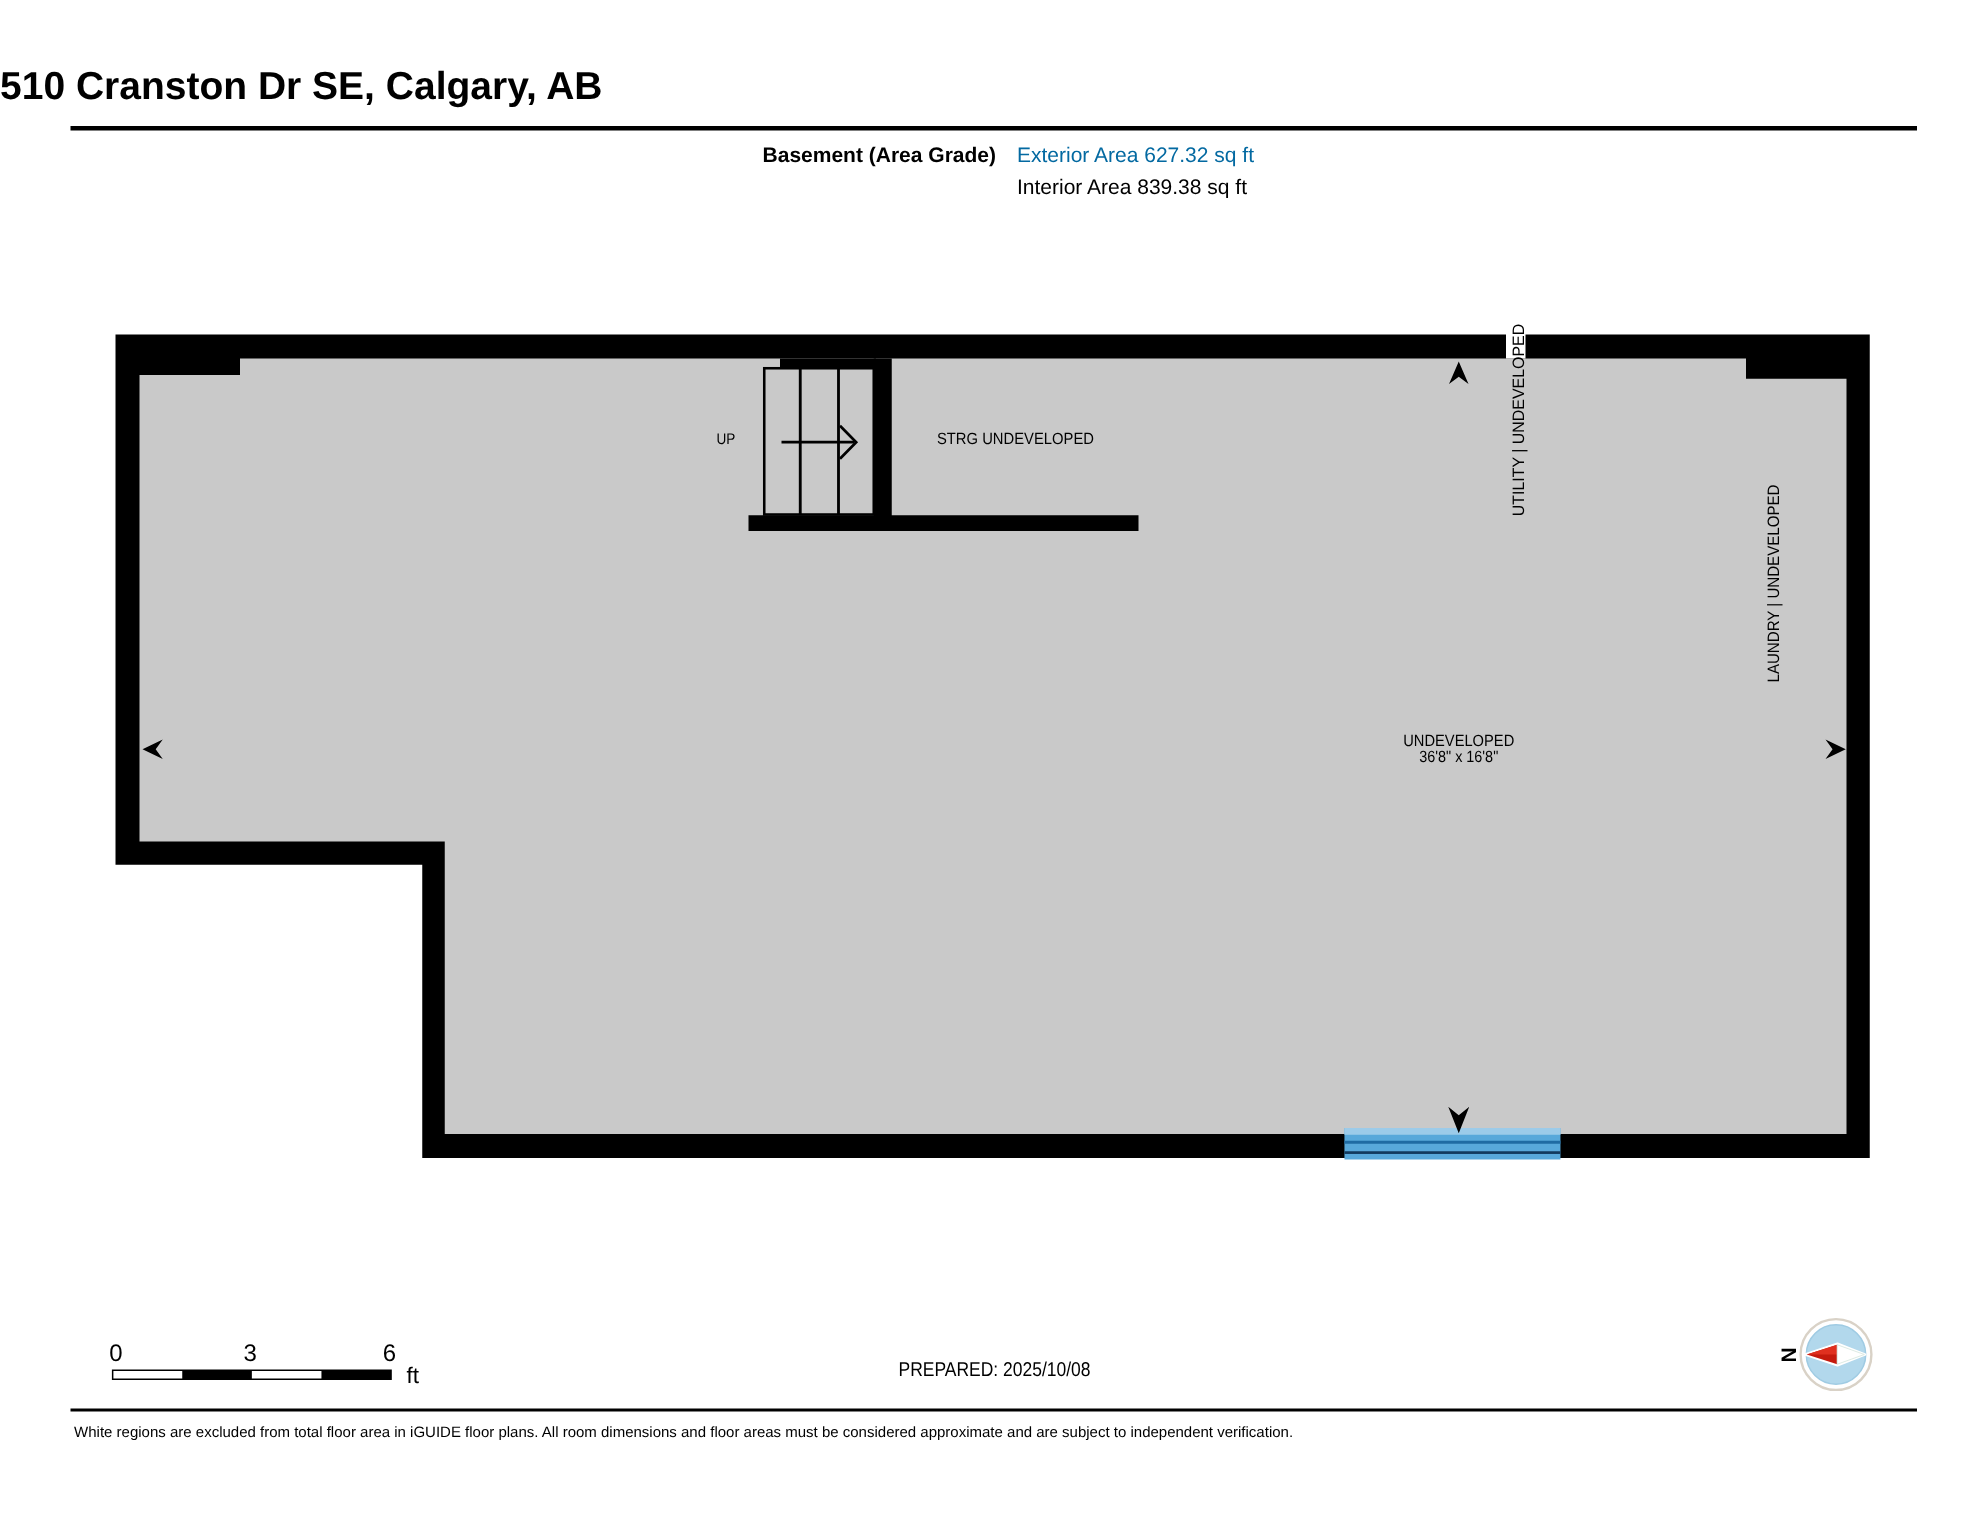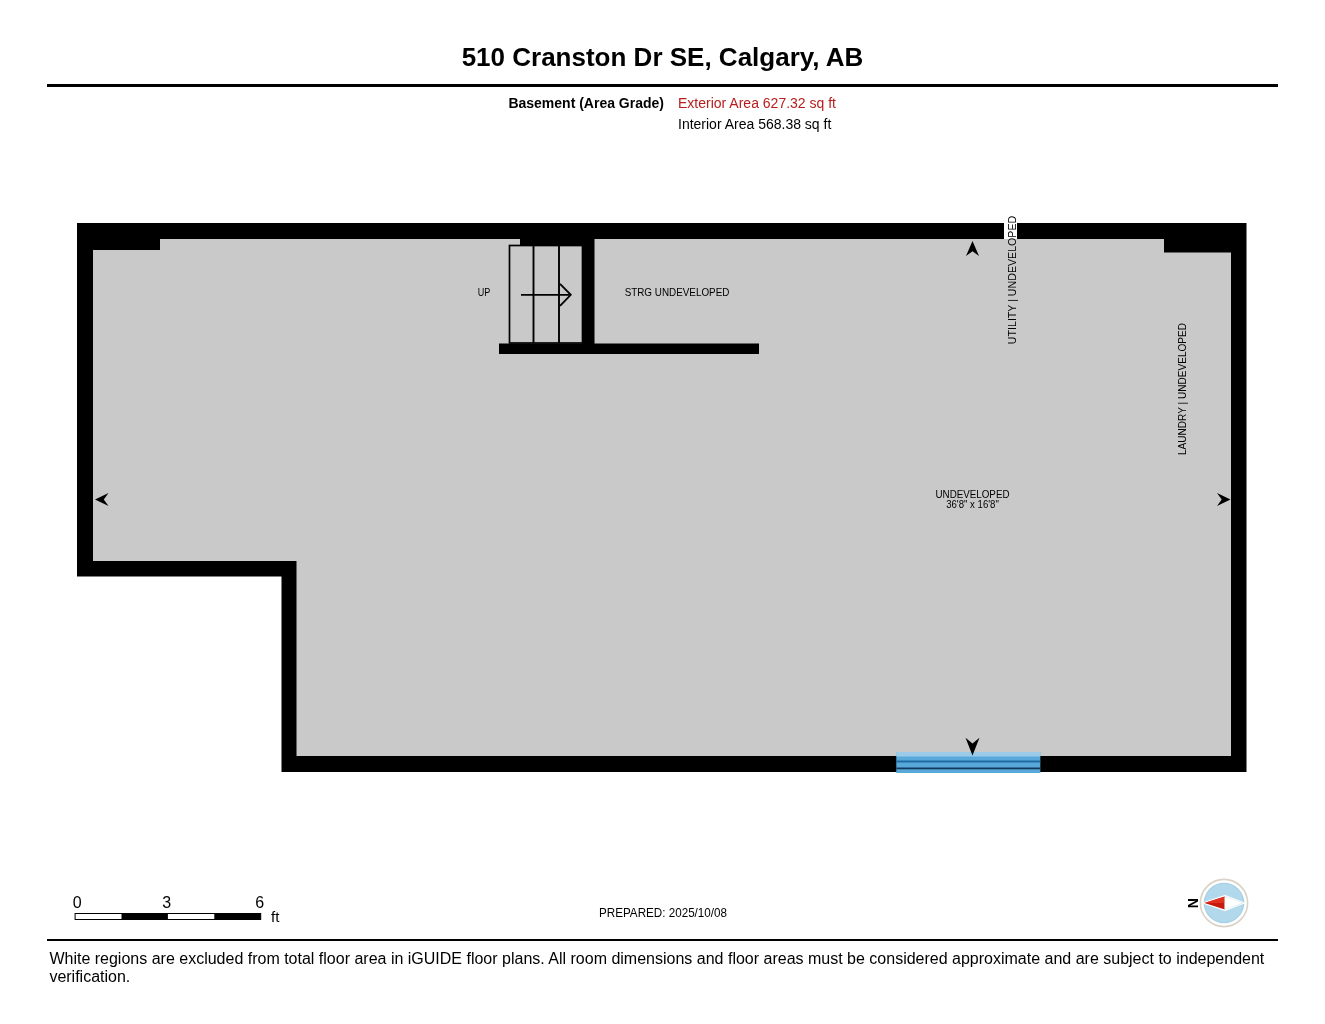--- a/index.html
+++ b/index.html
@@ -4,29 +4,29 @@
 <style>
   html,body{margin:0;padding:0;}
   body{width:1325px;height:1024px;position:relative;background:#ffffff;
        font-family:"Liberation Sans", sans-serif;}
   .abs{position:absolute;}
   svg.abs, div.abs{filter: blur(0px);}
 </style>
 </head>
 <body>
 
-<div class="abs" style="left:0;top:42px;width:1325px;text-align:center;font-size:26px;font-weight:bold;color:#000;">510 Cranston Dr SE, Calgary, AB</div>
+<div class="abs" style="left:0;top:42px;width:1325px;text-align:left;font-size:26px;font-weight:bold;color:#000;">510 Cranston Dr SE, Calgary, AB</div>
 
 <div class="abs" style="left:47px;top:84px;width:1231px;height:3px;background:#000;"></div>
 
 <div class="abs" style="left:0px;top:95px;width:664px;text-align:right;font-size:14px;font-weight:bold;color:#000;">Basement (Area Grade)</div>
 
-<div class="abs" style="left:678px;top:95px;font-size:14px;color:#b91c1c;">Exterior Area 627.32 sq ft</div>
+<div class="abs" style="left:678px;top:95px;font-size:14px;color:#0369a1;">Exterior Area 627.32 sq ft</div>
 
-<div class="abs" style="left:678px;top:116px;font-size:14px;color:#000;">Interior Area 568.38 sq ft</div>
+<div class="abs" style="left:678px;top:116px;font-size:14px;color:#000;">Interior Area 839.38 sq ft</div>
 
 <svg class="abs" style="left:0;top:0;" width="1325" height="1024" viewBox="0 0 1325 1024">
 
   <path d="M77,223 H1246.5 V772 H281.5 V576.5 H77 Z" fill="#000000"></path>
 
   <path d="M93,250 H160 V239 H1164 V252.5 H1231 V756 H296.5 V561 H93 Z" fill="#c9c9c9"></path>
 
   <rect x="520" y="239" width="64" height="7" fill="#000"></rect>
 
   <rect x="582.5" y="239" width="12" height="115" fill="#000"></rect>
@@ -95,13 +95,13 @@
   <polygon points="33.5,33 55,25.8 73.5,33 55,40.2" fill="#ffffff" stroke="#ffffff" stroke-width="1.6" stroke-linejoin="round"></polygon>
   <polygon points="34.5,33 54.8,26.5 54.8,39.5" fill="#c51a0d"></polygon>
   <polygon points="34.5,33 54.8,26.5 54.8,33" fill="#e0301f"></polygon>
   <polygon points="72.9,33 54.8,26.5 54.8,39.5" fill="#ffffff" stroke="#d8e8e0" stroke-width="0.6"></polygon>
 
   <text transform="translate(22.6,33.2) rotate(-90)" font-size="14" font-weight="bold" text-anchor="middle" dominant-baseline="central" fill="#000">N</text>
 </svg>
 
 <div class="abs" style="left:47px;top:938.6px;width:1231px;height:2.4px;background:#000;"></div>
 
-<div class="abs" style="left:49.4px;top:949.5px;font-size:16px;color:#000;">White regions are excluded from total floor area in iGUIDE floor plans. All room dimensions and floor areas must be considered approximate and are subject to independent verification.</div>
+<div class="abs" style="left:49.4px;top:949.5px;font-size:10px;color:#000;text-align:right;">White regions are excluded from total floor area in iGUIDE floor plans. All room dimensions and floor areas must be considered approximate and are subject to independent verification.</div>
 
 </body></html>

